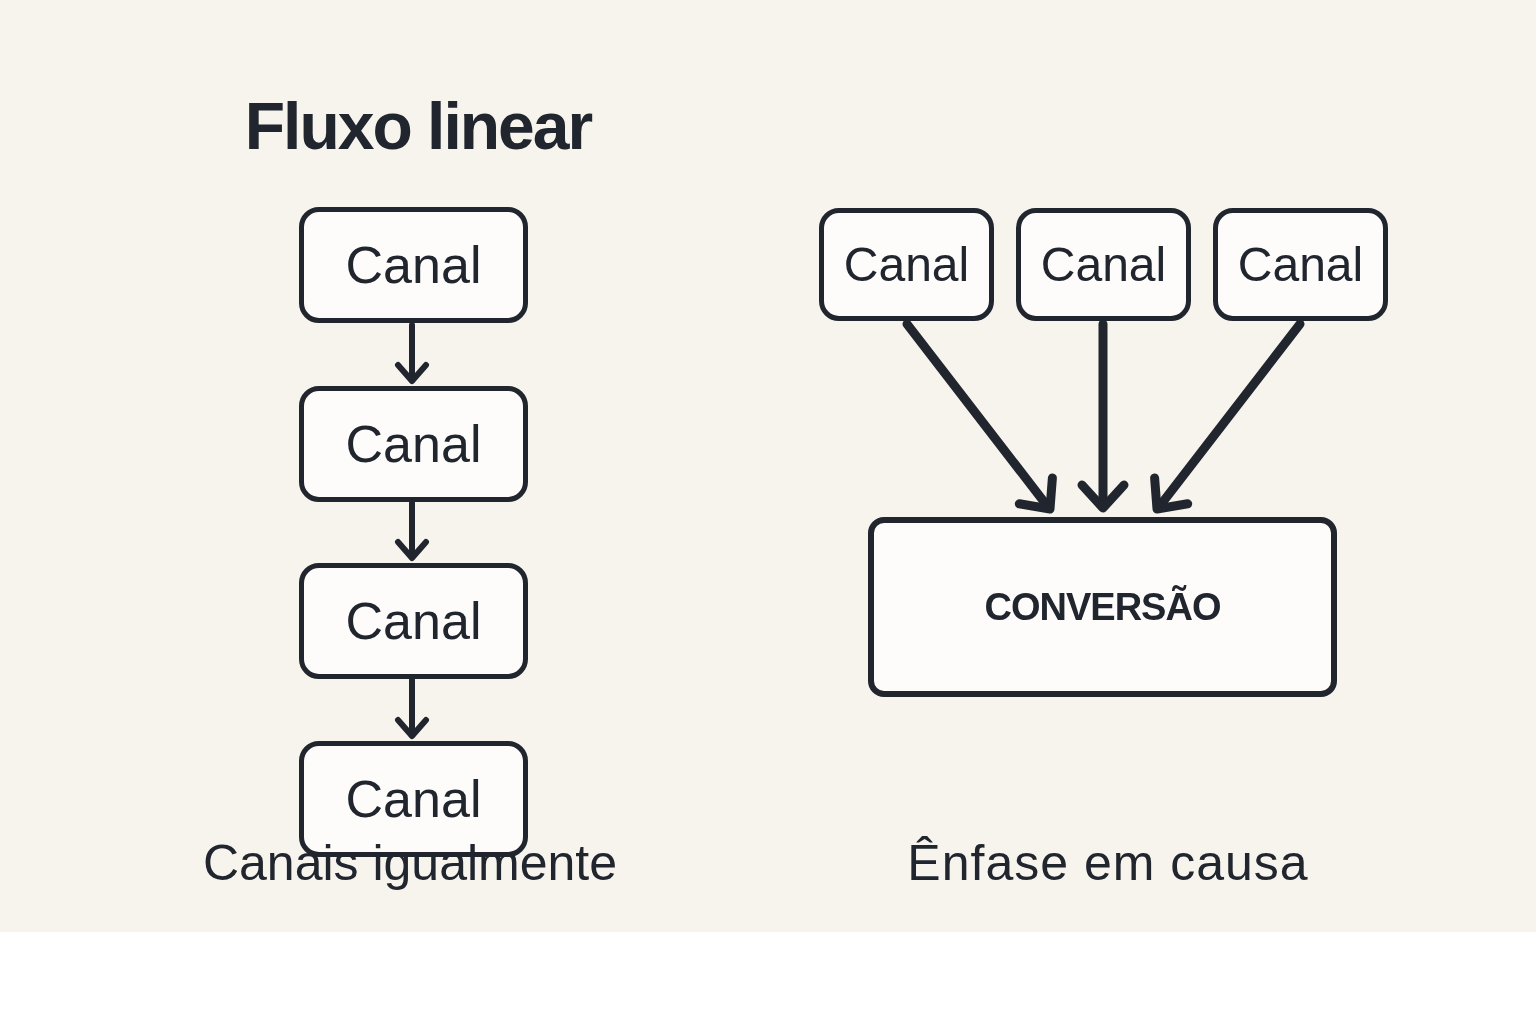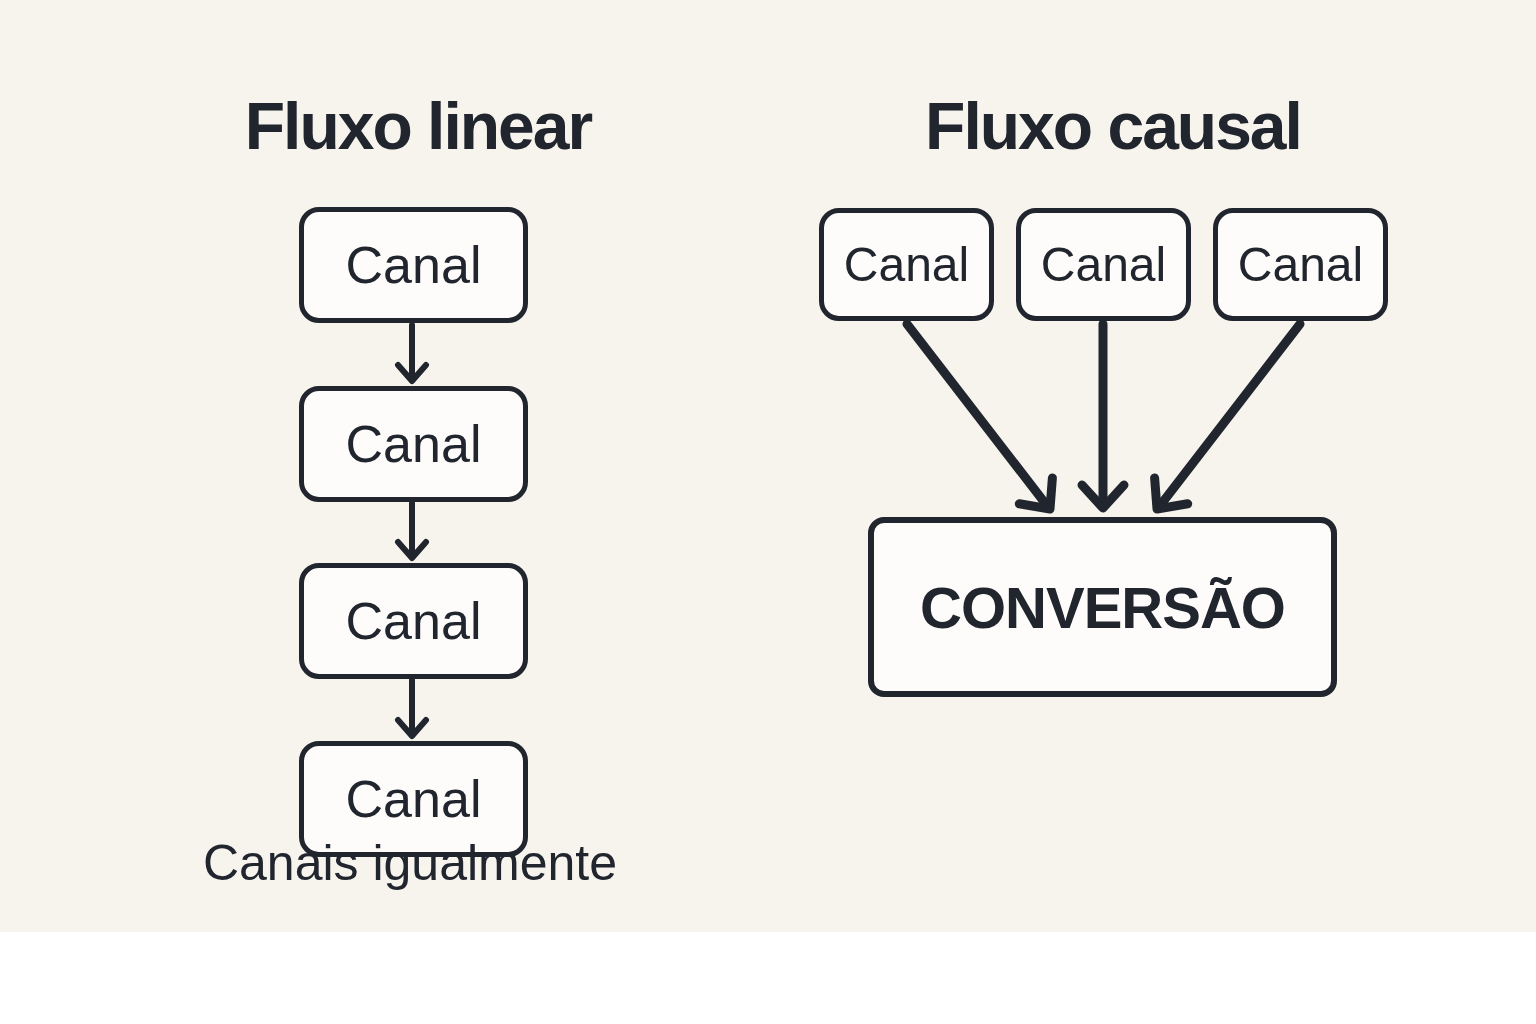--- a/index.html
+++ b/index.html
@@ -59,21 +59,21 @@
     left: 868px;
     top: 517px;
     width: 469px;
     height: 180px;
     background: var(--box-fill);
     border: 6px solid var(--ink);
     border-radius: 16px;
     display: flex;
     align-items: center;
     justify-content: center;
-    font-size: 58px;
+    font-size: 38px;
     font-weight: 700;
     letter-spacing: -1px;
   }
 
   .caption {
     position: absolute;
     top: 832px;
     width: 700px;
     text-align: center;
     font-size: 50px;
@@ -92,21 +92,20 @@
   .thin  { stroke-width: 6; }
   .thick { stroke-width: 9; }
 </style>
 </head>
 <body>
 
 <div class="canvas">
 
   <div class="title" id="linear-title">Fluxo linear</div>
 
-  <div class="title" id="causal-title">Fluxo causal</div>
 
   <div class="cbox lb" id="lb1">
     <span>Canal</span>
   </div>
   <div class="cbox lb" id="lb2">
     <span>Canal</span>
   </div>
   <div class="cbox lb" id="lb3">
     <span>Canal</span>
   </div>
@@ -123,20 +122,21 @@
   <div class="cbox rb" id="rb3">
     <span>Canal</span>
   </div>
 
   <div id="conversion-box">
     <span>CONVERSÃO</span>
   </div>
 
   <div class="caption" id="linear-caption">Canais igualmente</div>
 
+  <div class="caption" id="causal-caption">Ênfase em causa</div>
 
   <svg class="arrows" width="1536" height="1024" viewBox="0 0 1536 1024">
 
     <g class="arrow thin">
       <path d="M412,325 L412,380"></path>
       <path d="M398,365 L412,381 L426,365"></path>
     </g>
     <g class="arrow thin">
       <path d="M412,503 L412,557"></path>
       <path d="M398,542 L412,558 L426,542"></path>

